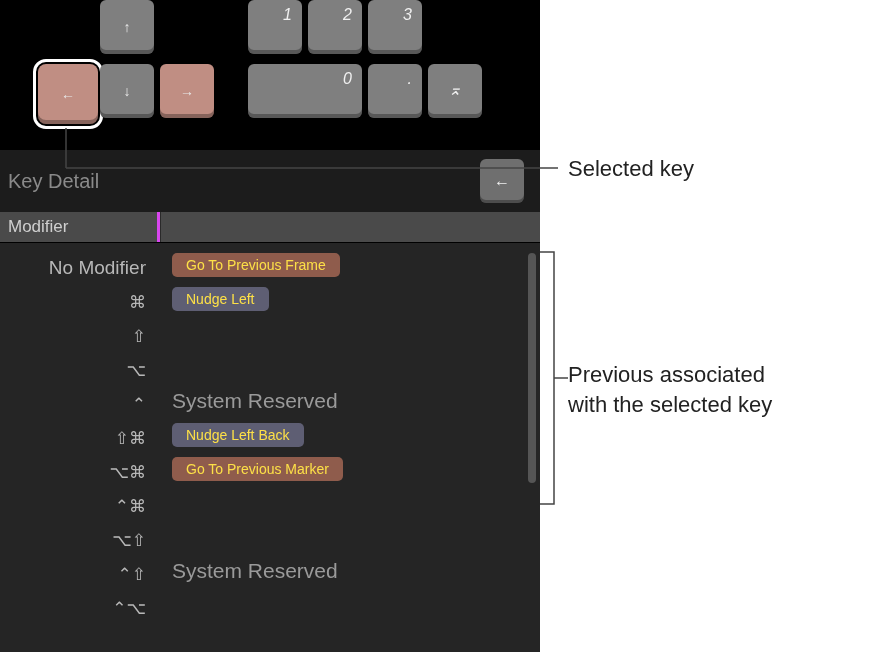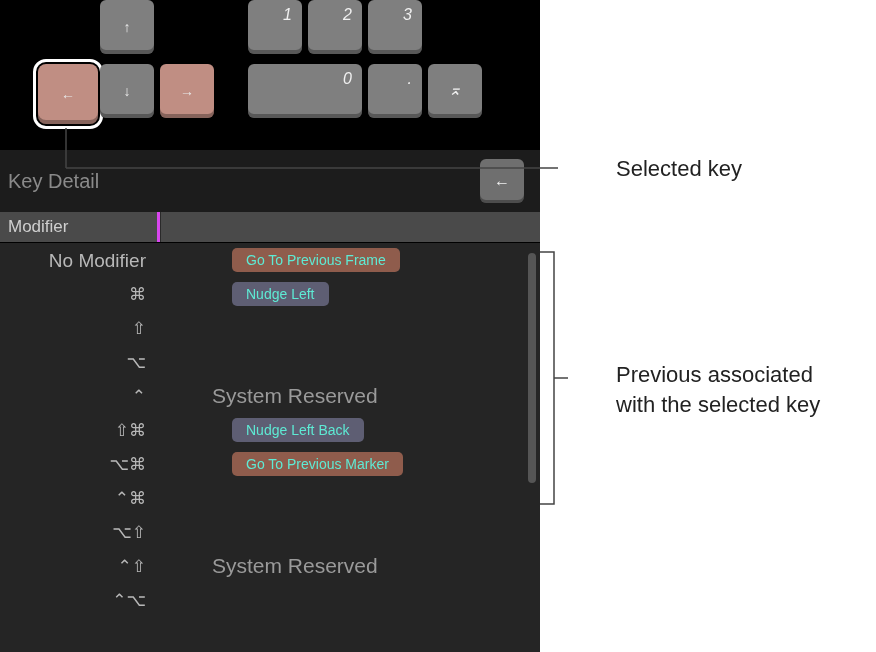--- a/index.html
+++ b/index.html
@@ -78,44 +78,42 @@
   
   .body {
     position: relative;
     height: 410px;
     overflow: hidden;
     background: #252525;
     border-top: 1px solid #000;
   }
   .row {
     display: flex;
-    align-items: center;
+    align-items: flex-end;
     height: 34px;
     font-size: 16px;
-    gap: 40px;
   }
   .row-mod {
     width: 160px;
     text-align: right;
     padding-right: 14px;
     color: #b8b8b8;
     font-size: 17px;
     line-height: 1;
   }
   .row-mod.nomod { font-size: 19px; color: #b8b8b8; }
   .row-cmd { flex: 1; display: flex; align-items: center; padding-left: 12px; }
   .pill {
     display: inline-flex;
     align-items: center;
     height: 24px;
     padding: 0 14px;
     border-radius: 5px;
     font-size: 14px;
-    color: #5eead4;
-    margin-left: 20px;
+    color: #fde047;
   }
   .pill.orange { background: #8f5c4c; }
   .pill.purple { background: #5e5e73; }
   .reserved { color: #9a9a9a; font-size: 21px; padding-left: 0; }
   .scrollbar {
     position: absolute;
     right: 4px;
     top: 10px;
     width: 8px;
     height: 230px;
@@ -123,21 +121,20 @@
     border-radius: 4px;
   }
 
   
   .annot {
     position: absolute;
     font-size: 22px;
     color: #222222;
     font-weight: 400;
     line-height: 1.35;
-    margin-left: 48px;
   }
   svg.callout { position: absolute; overflow: visible; }
   svg.callout line, svg.callout path { stroke: #444; stroke-width: 1.5; fill: none; }
 </style>
 </head>
 <body>
 
 <div class="panel">
 
   <div class="kbd">

